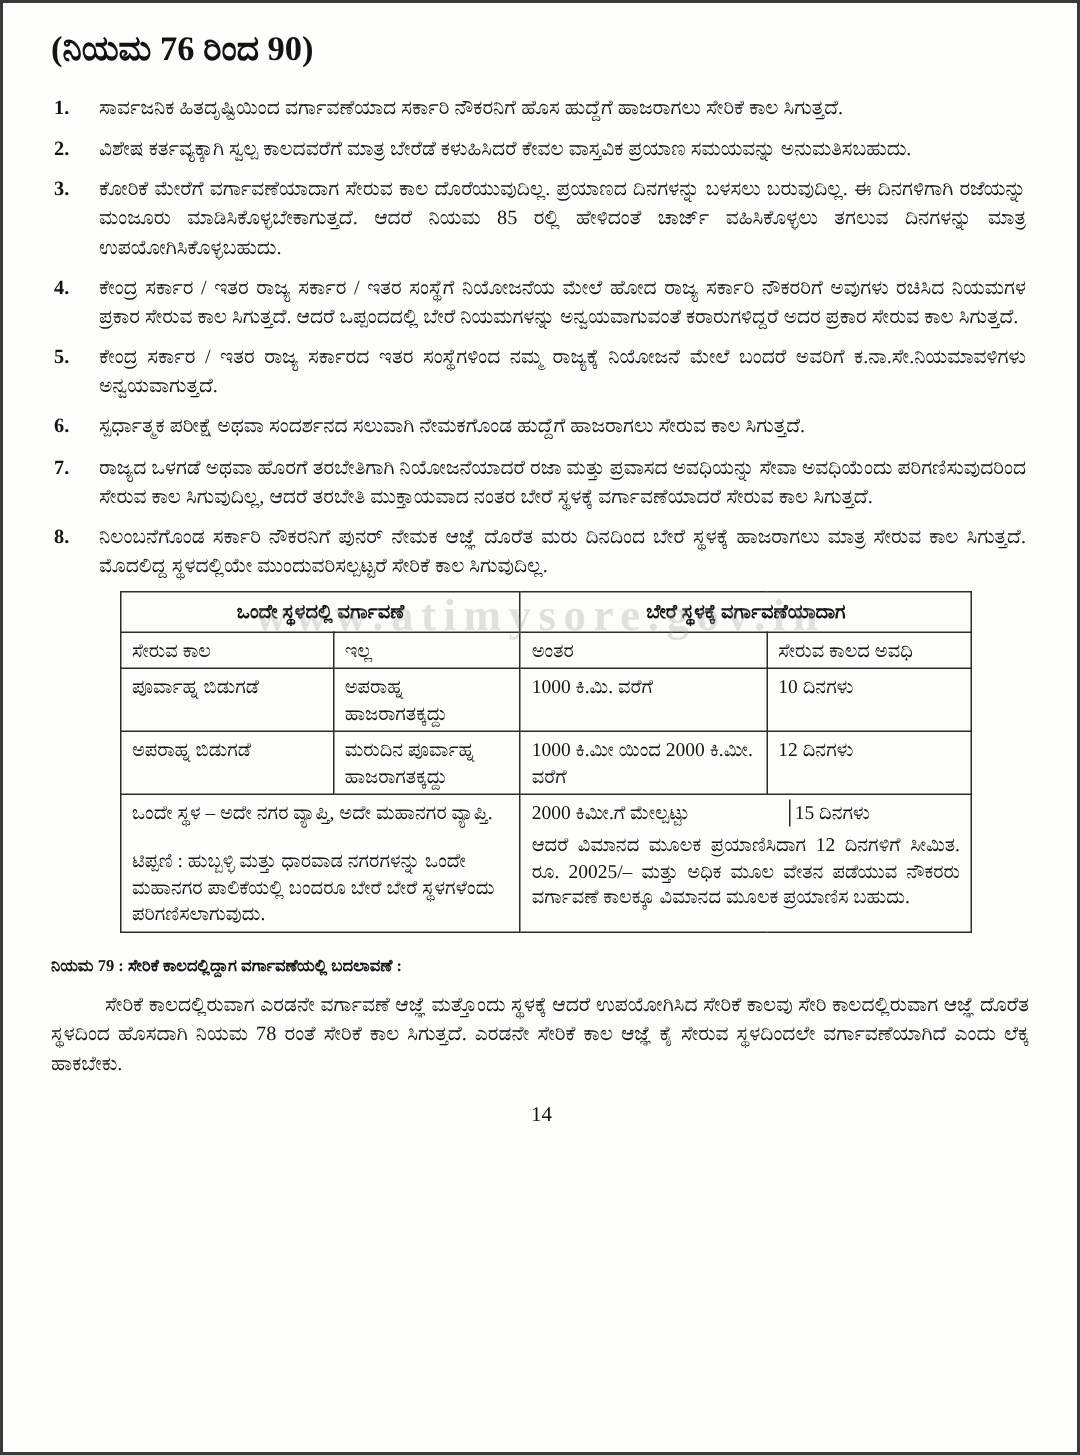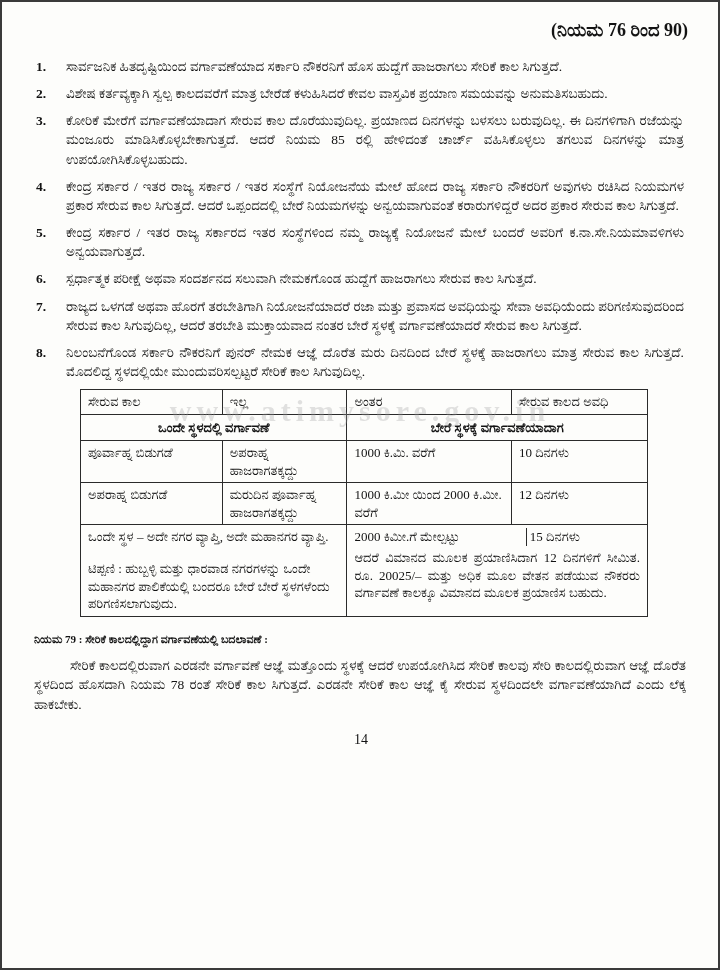--- a/index.html
+++ b/index.html
@@ -11,21 +11,21 @@
     border:2px solid #3a3a3a;
     overflow:hidden; background:#fdfdfb;
   }
   .watermark {
     position:absolute; top:392px; left:0; width:100%;
     text-align:center; font-family:Liberation Serif, serif;
     font-size:30px; letter-spacing:5px; font-weight:bold;
     color:rgba(160,160,160,0.30); pointer-events:none; white-space:nowrap;
   }
   .title { text-align:center; font-size:21px; font-weight:bold; margin-top:4px; }
-  .subtitle { text-align:right; font-size:18px; font-weight:bold; margin:4px 0 16px; }
+  .subtitle { text-align:left; font-size:23px; font-weight:bold; margin:4px 0 16px; }
   .items { margin:0 4px 0 2px; }
   .item { display:flex; margin-bottom:8px; }
   .item .num { flex:0 0 28px; font-weight:bold; font-size:13.5px; line-height:1.42; }
   .item .txt { flex:1; margin-left:2px; text-align:justify; font-size:13.5px; line-height:1.42; }
   .h78 { font-weight:bold; font-size:15px; margin:8px 0 10px; }
   table.jt { width:568px; margin-left:46px; border-collapse:collapse; font-size:13px; }
   table.jt td { border:1.6px solid #2b2b2b; padding:3px 7px; vertical-align:top; line-height:1.35; }
   table.jt td.th { font-weight:bold; text-align:center; padding:4px 6px; }
   table.jt td.h2l { text-align:left; }
   .note-block { margin-top:14px; }
@@ -84,28 +84,28 @@
 
   <table class="jt">
     <colgroup>
       <col style="width:25%">
         <col style="width:22%">
         <col style="width:29%">
         <col style="width:24%">
     </colgroup>
     <tbody>
         <tr>
+      <td class="th" colspan="2">ಒಂದೇ ಸ್ಥಳದಲ್ಲಿ ವರ್ಗಾವಣೆ</td>
+      <td class="th" colspan="2">ಬೇರೆ ಸ್ಥಳಕ್ಕೆ ವರ್ಗಾವಣೆಯಾದಾಗ</td>
+    </tr>
+    <tr>
       <td class="h2l">ಸೇರುವ ಕಾಲ</td>
       <td class="h2l">ಇಲ್ಲ</td>
       <td class="h2l">ಅಂತರ</td>
       <td class="h2l">ಸೇರುವ ಕಾಲದ ಅವಧಿ</td>
-    </tr>
-    <tr>
-      <td class="th" colspan="2">ಒಂದೇ ಸ್ಥಳದಲ್ಲಿ ವರ್ಗಾವಣೆ</td>
-      <td class="th" colspan="2">ಬೇರೆ ಸ್ಥಳಕ್ಕೆ ವರ್ಗಾವಣೆಯಾದಾಗ</td>
     </tr>
     <tr>
       <td>ಪೂರ್ವಾಹ್ನ ಬಿಡುಗಡೆ</td>
       <td>ಅಪರಾಹ್ನ ಹಾಜರಾಗತಕ್ಕದ್ದು</td>
       <td>1000 ಕಿ.ಮಿ. ವರೆಗೆ</td>
       <td>10 ದಿನಗಳು</td>
     </tr>
     <tr>
       <td>ಅಪರಾಹ್ನ ಬಿಡುಗಡೆ</td>
       <td>ಮರುದಿನ ಪೂರ್ವಾಹ್ನ ಹಾಜರಾಗತಕ್ಕದ್ದು</td>

